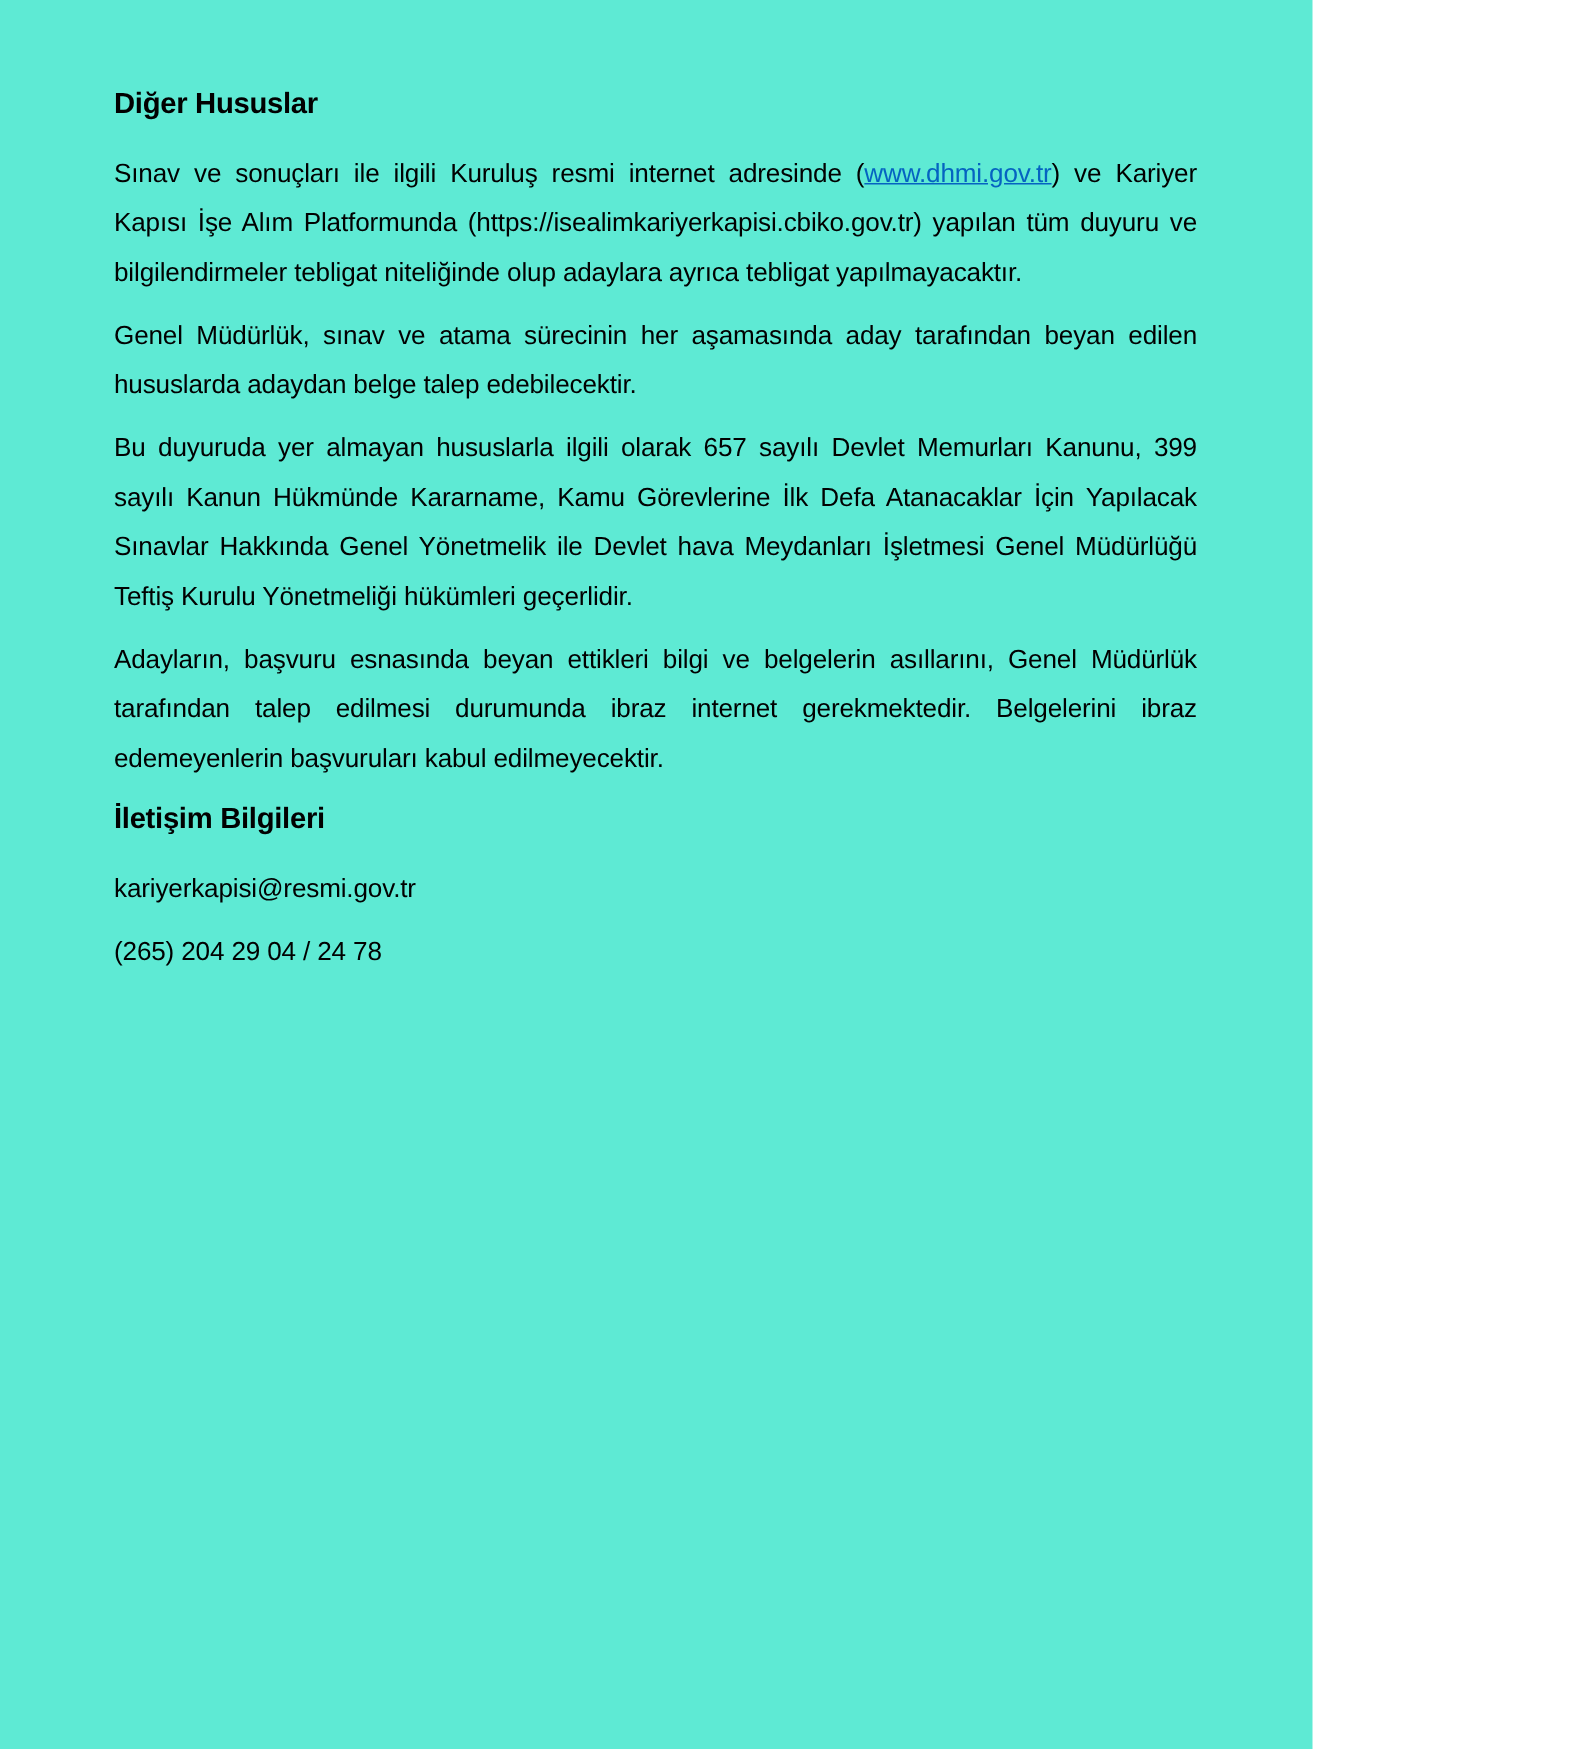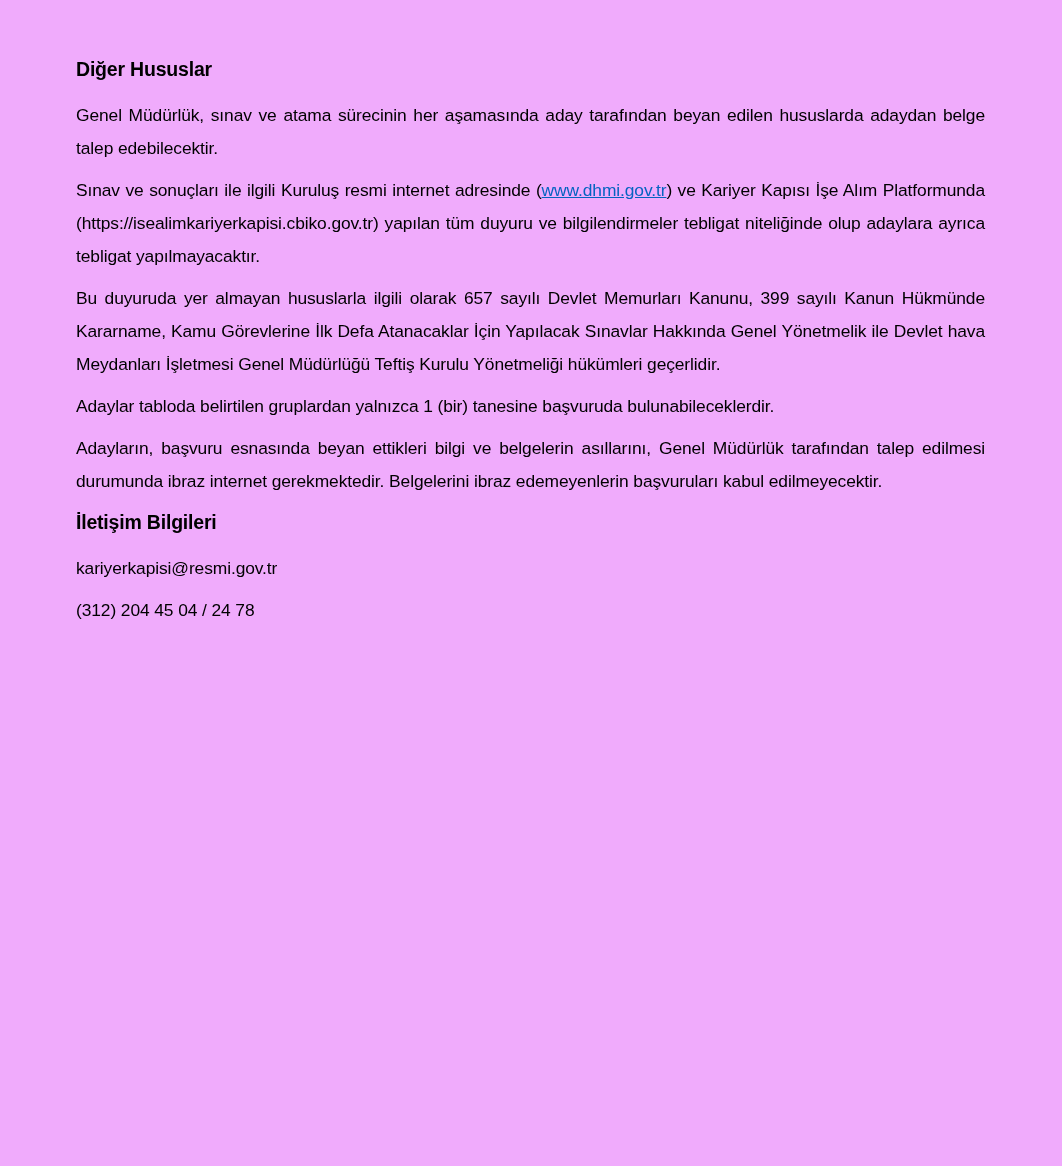--- a/index.html
+++ b/index.html
@@ -9,24 +9,24 @@
   }
   body {
     width: 1062px;
     height: 1166px;
     font-family: "Liberation Sans", sans-serif;
     color: #010101;
     overflow: hidden;
   }
   .page {
     box-sizing: border-box;
-    width: 1062px;
+    width: 875px;
     height: 1166px;
     padding: 54px 77px 0 76px;
-    background: #f0abfc;
+    background: #5eead4;
   }
   .heading {
     font-size: 19.5px;
     font-weight: 700;
     line-height: 30px;
     margin: 0 0 15px 0;
     letter-spacing: -0.2px;
     text-align: left;
   }
   .heading-contact {
@@ -45,29 +45,28 @@
     cursor: pointer;
   }
 </style>
 </head>
 <body>
 
 <div class="page">
 
   <h2 class="heading">Diğer Hususlar</h2>
 
+  <p class="para"><span>Sınav ve sonuçları ile ilgili Kuruluş resmi internet adresinde (</span><a class="link" href="#">www.dhmi.gov.tr</a><span>) ve Kariyer Kapısı İşe Alım Platformunda (https://isealimkariyerkapisi.cbiko.gov.tr) yapılan tüm duyuru ve bilgilendirmeler tebligat niteliğinde olup adaylara ayrıca tebligat yapılmayacaktır.</span></p>
+
   <p class="para">Genel Müdürlük, sınav ve atama sürecinin her aşamasında aday tarafından beyan edilen hususlarda adaydan belge talep edebilecektir.</p>
-
-  <p class="para"><span>Sınav ve sonuçları ile ilgili Kuruluş resmi internet adresinde (</span><a class="link" href="#">www.dhmi.gov.tr</a><span>) ve Kariyer Kapısı İşe Alım Platformunda (https://isealimkariyerkapisi.cbiko.gov.tr) yapılan tüm duyuru ve bilgilendirmeler tebligat niteliğinde olup adaylara ayrıca tebligat yapılmayacaktır.</span></p>
 
   <p class="para">Bu duyuruda yer almayan hususlarla ilgili olarak 657 sayılı Devlet Memurları Kanunu, 399 sayılı Kanun Hükmünde Kararname, Kamu Görevlerine İlk Defa Atanacaklar İçin Yapılacak Sınavlar Hakkında Genel Yönetmelik ile Devlet hava Meydanları İşletmesi Genel Müdürlüğü Teftiş Kurulu Yönetmeliği hükümleri geçerlidir.</p>
 
-  <p class="para">Adaylar tabloda belirtilen gruplardan yalnızca 1 (bir) tanesine başvuruda bulunabileceklerdir.</p>
 
   <p class="para">Adayların, başvuru esnasında beyan ettikleri bilgi ve belgelerin asıllarını, Genel Müdürlük tarafından talep edilmesi durumunda ibraz internet gerekmektedir. Belgelerini ibraz edemeyenlerin başvuruları kabul edilmeyecektir.</p>
 
   <h2 class="heading heading-contact">İletişim Bilgileri</h2>
 
   <p class="para">kariyerkapisi@resmi.gov.tr</p>
 
-  <p class="para">(312) 204 45 04 / 24 78</p>
+  <p class="para">(265) 204 29 04 / 24 78</p>
 
 </div>
 
 </body></html>

